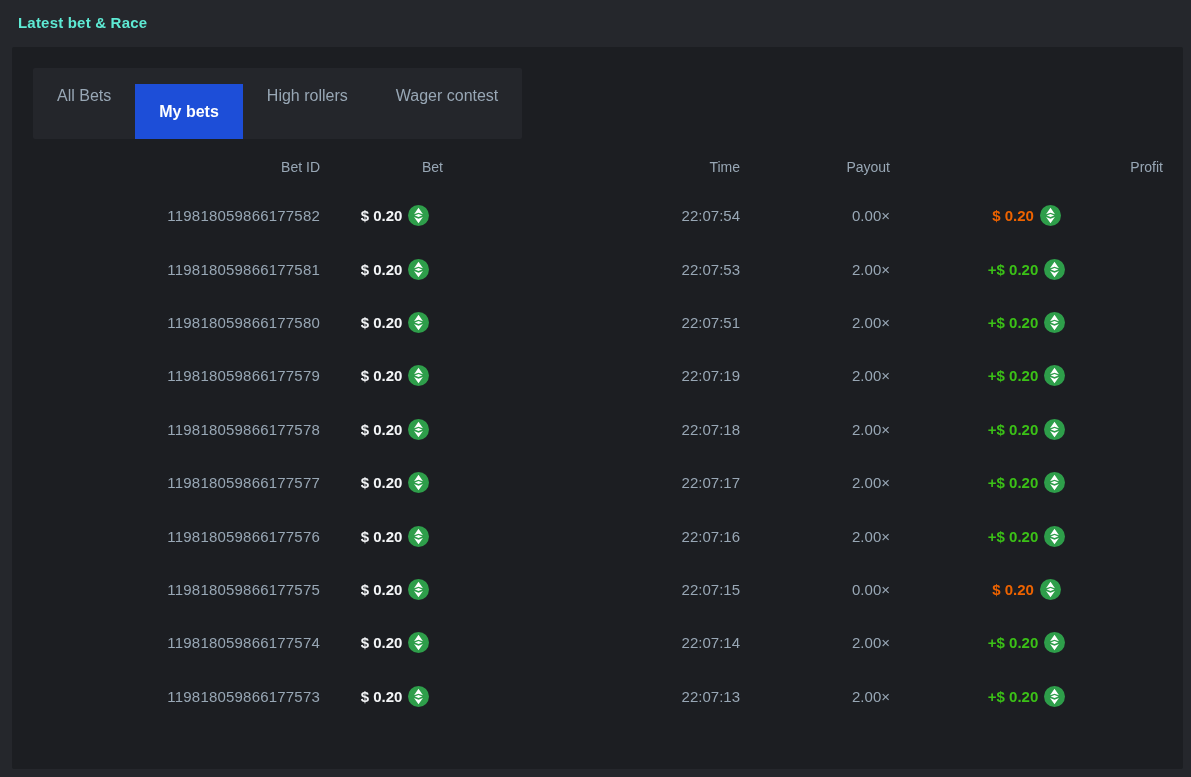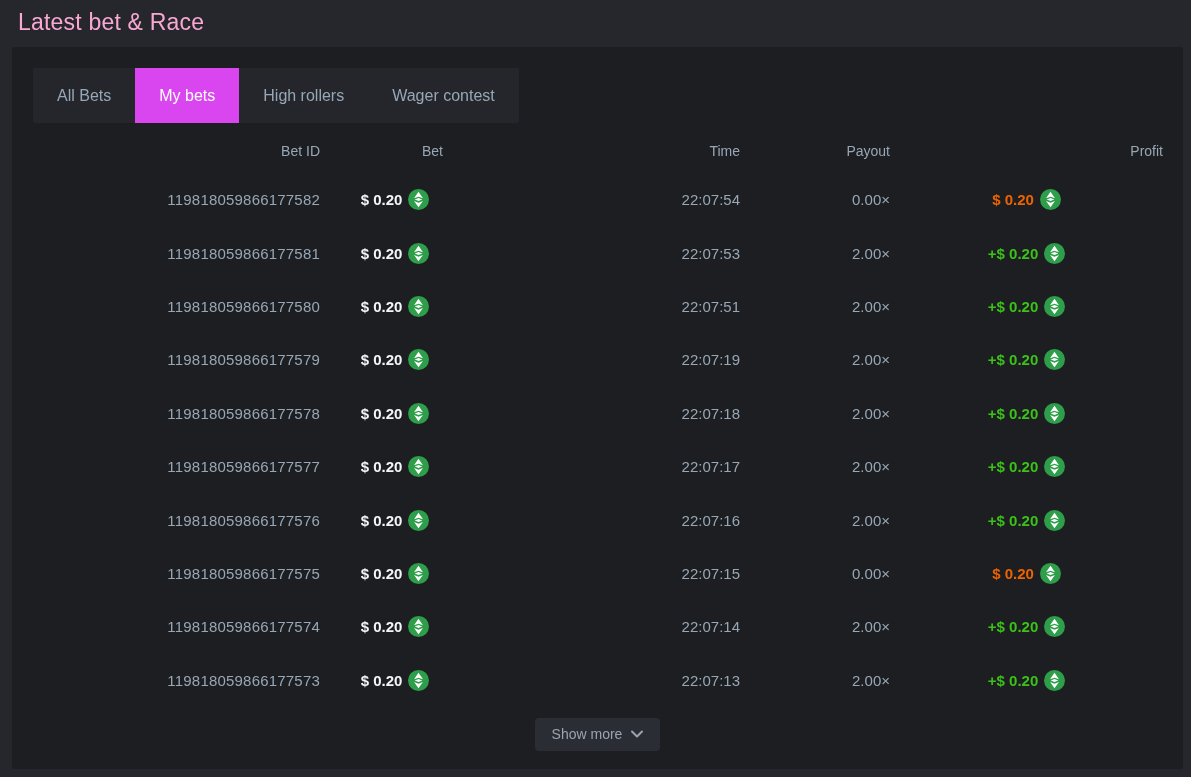--- a/index.html
+++ b/index.html
@@ -18,23 +18,23 @@
     --coin: #2e9e4a;
     --muted: #98a7b5;
   }
   .title-bar {
     height: 45px;
     display: flex;
     align-items: center;
     padding-left: 18px;
   }
   .page-title {
-    color: #f9a8d4;
-    font-size: 23px;
-    font-weight: 400;
+    color: #5eead4;
+    font-size: 15px;
+    font-weight: 700;
     letter-spacing: 0.2px;
   }
   .panel {
     margin: 2px 8px 8px 12px;
     height: 722px;
     background: #1c1e22;
     border-radius: 2px;
     box-sizing: border-box;
     position: relative;
   }
@@ -53,23 +53,24 @@
     align-items: center;
     font-size: 16px;
     color: var(--muted);
     cursor: pointer;
     white-space: nowrap;
     background: transparent;
     border: none;
     font-family: inherit;
   }
   .tab.active {
-    background: #d946ef;
+    background: #1d4ed8;
     color: #ffffff;
-    font-weight: 400;
+    font-weight: 700;
+    margin-top: 16px;
   }
   
   .bet-table {
     padding: 0 20px 0 18px;
   }
   .trow {
     display: grid;
     grid-template-columns: 290px 150px 100px 170px 150px 1fr;
     align-items: center;
   }
@@ -422,22 +423,14 @@
         <circle cx="12" cy="12" r="12" class="coin-bg" fill="#2e9e4a"></circle>
         <path fill="#ffffff" d="M12 3.1 L6.9 10.7 L12 8.8 L17.1 10.7 Z"></path>
         <path fill="#ffffff" d="M7.7 12.1 L12 10.4 L16.3 12.1 L12 13.7 Z"></path>
         <path fill="#ffffff" d="M12 20.9 L6.9 13.8 L12 15.6 L17.1 13.8 Z"></path>
       </svg>
     </div>
   </div>
 </div>
   </div>
 
-  <div class="show-more-wrap">
-    <button class="show-more">
-      <span>Show more</span>
-      <svg class="chevron-down" viewBox="0 0 12 8">
-        <path d="M1 1.5 L6 6.5 L11 1.5" fill="none" stroke="#9aa4b0" stroke-width="2" stroke-linecap="round" stroke-linejoin="round"></path>
-      </svg>
-    </button>
-  </div>
 
 </div>
 
 </body></html>

